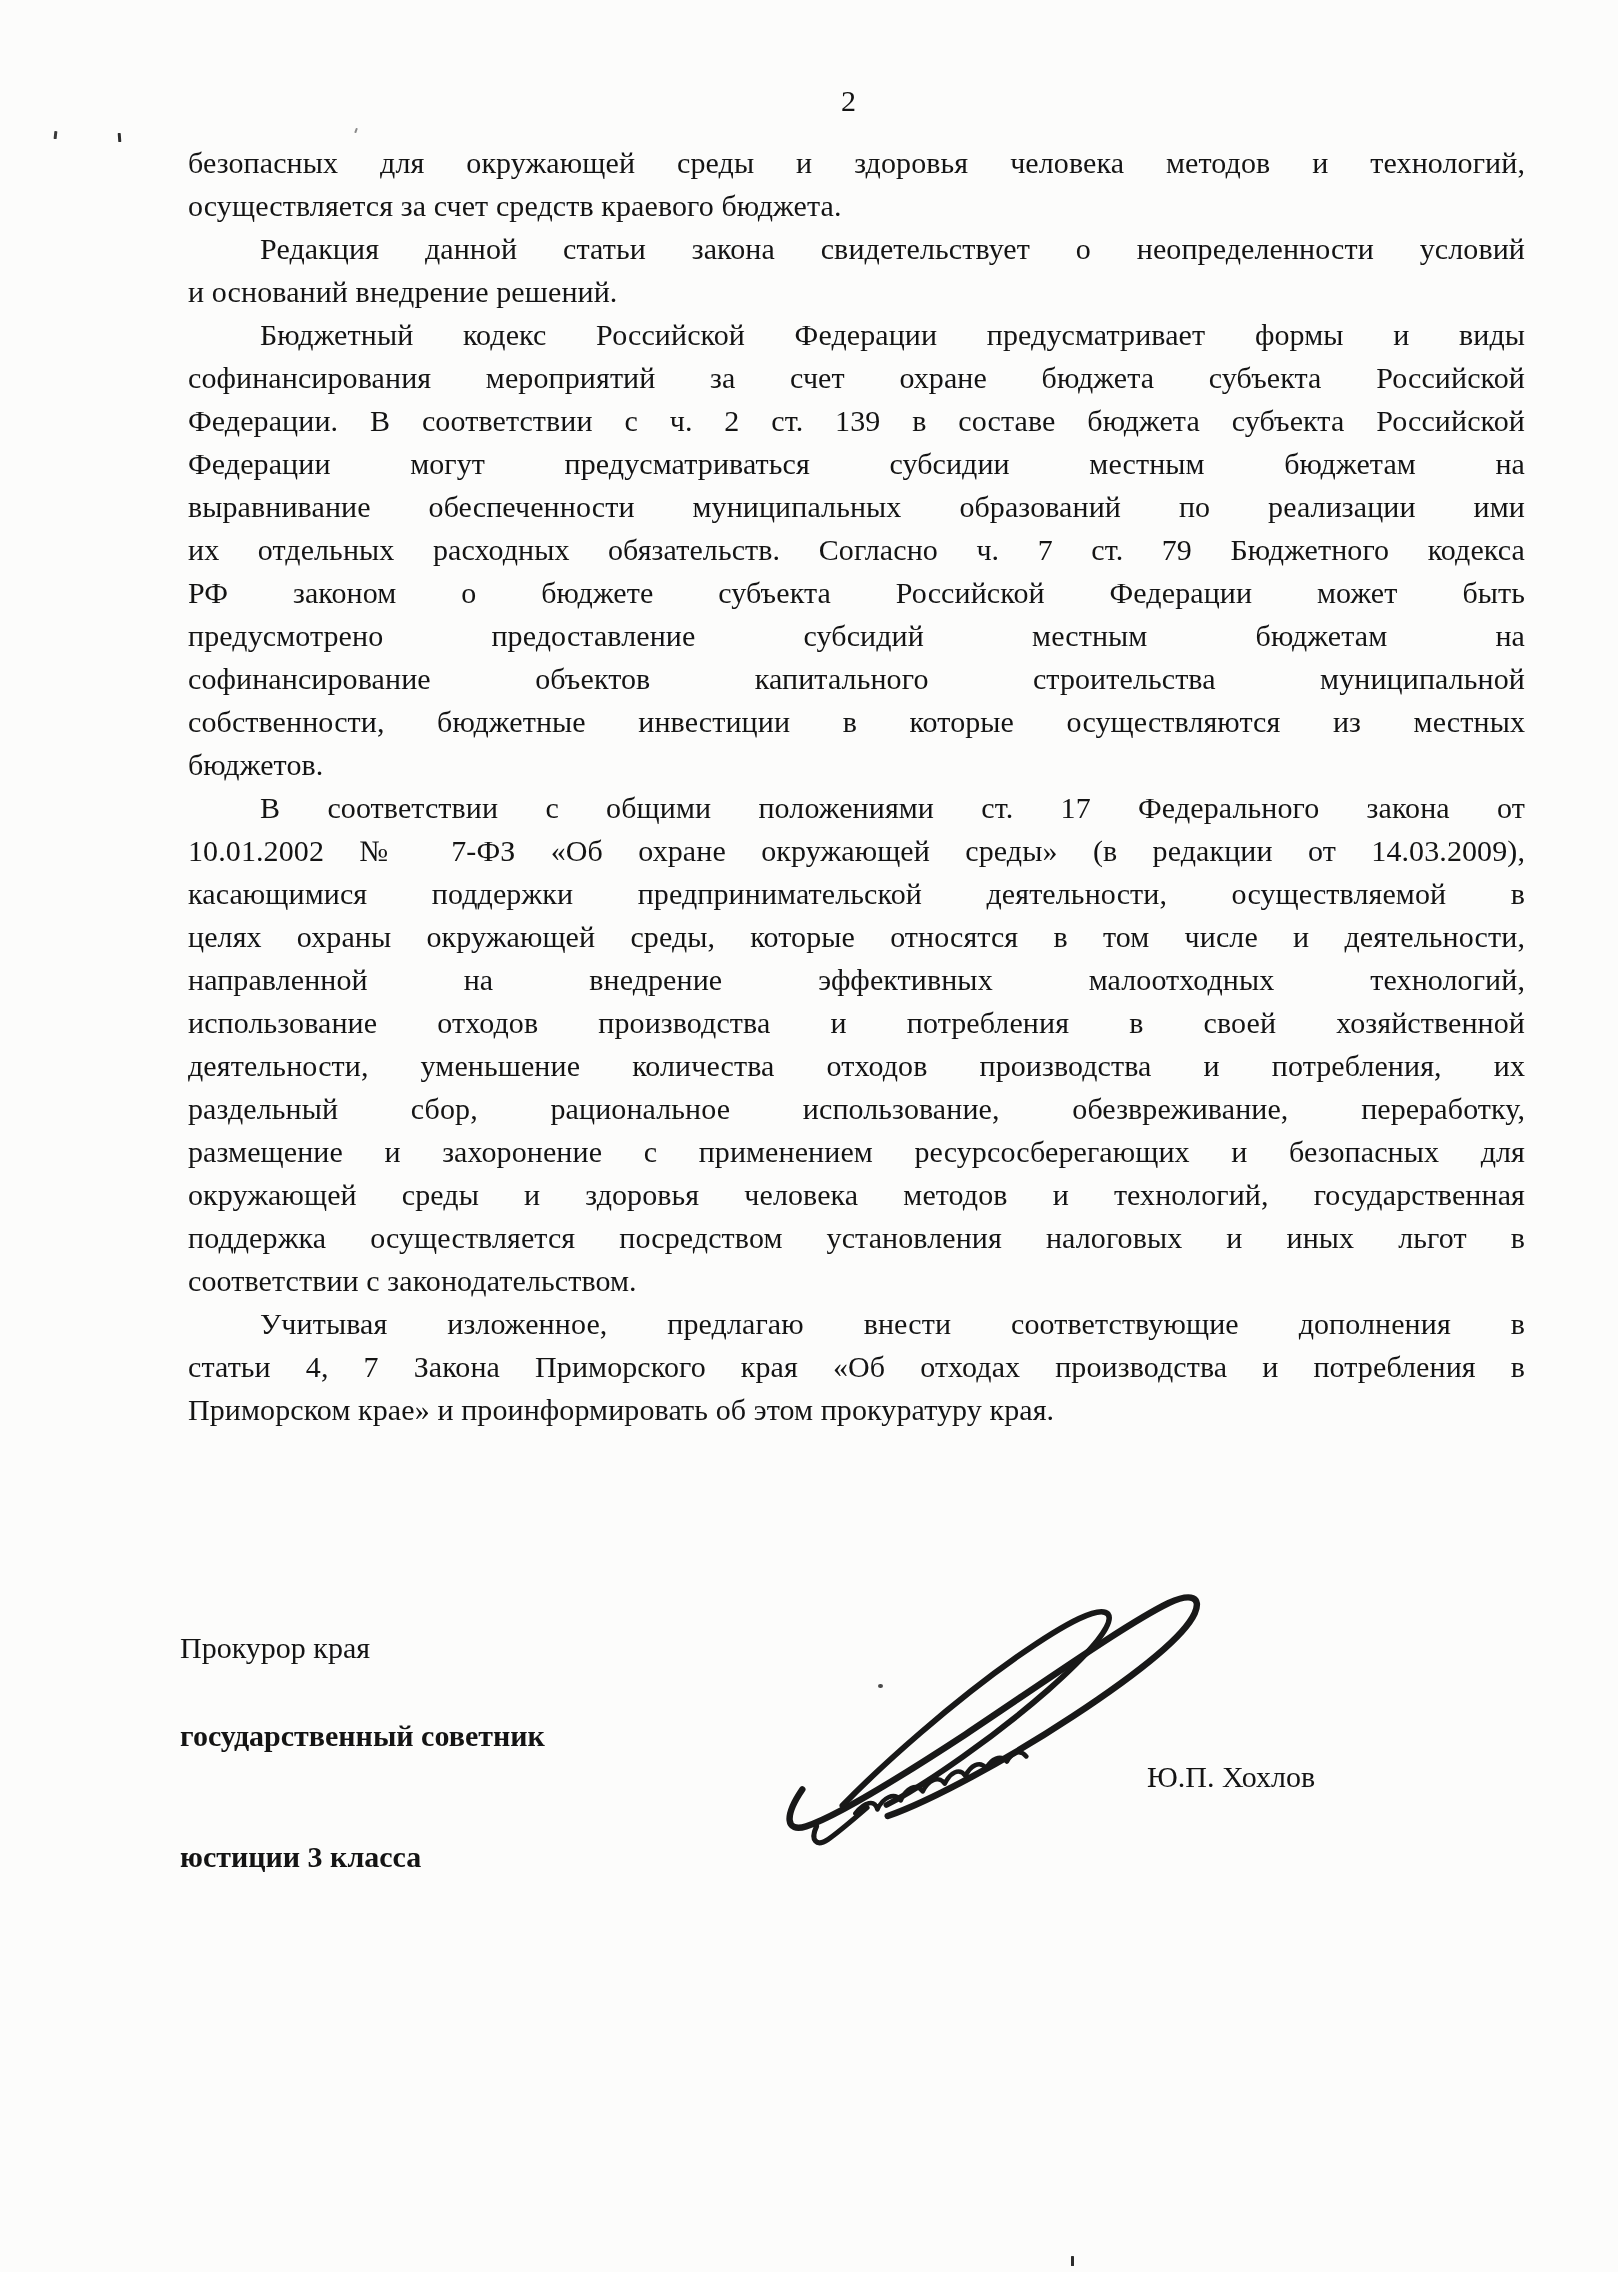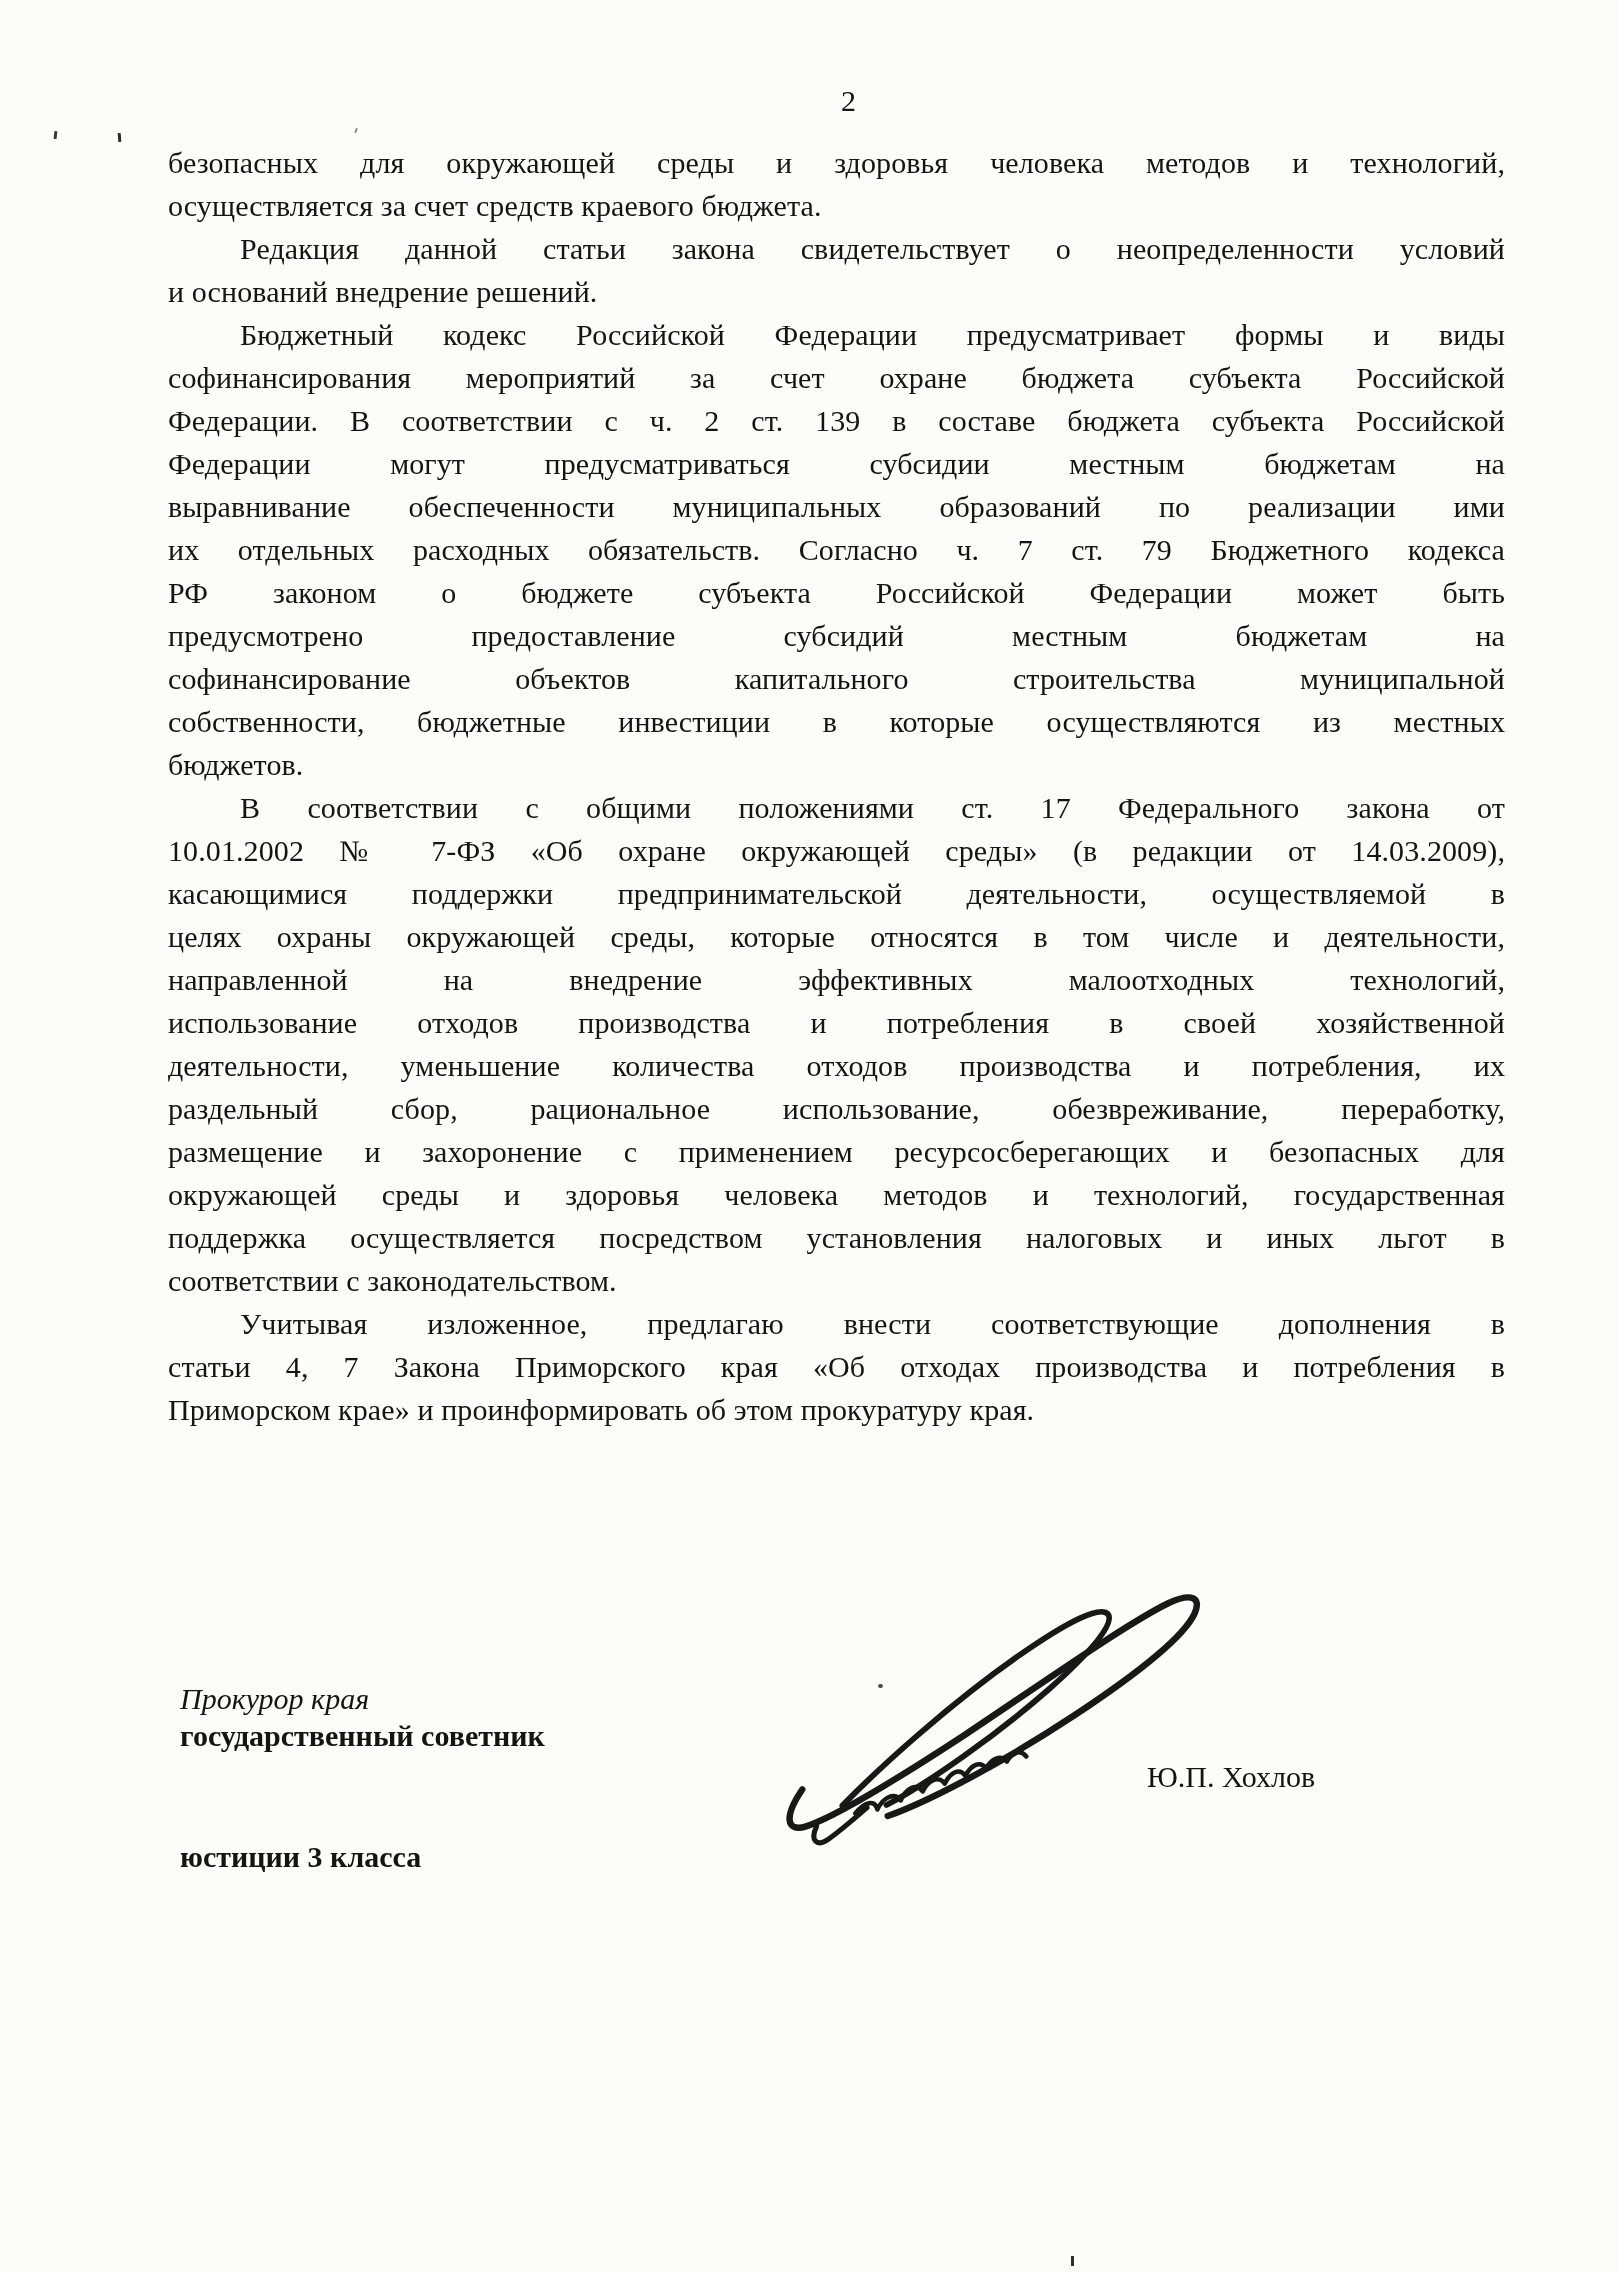--- a/index.html
+++ b/index.html
@@ -10,38 +10,38 @@
     font-family:"Liberation Serif","DejaVu Serif",serif;
     color:#141414;
     overflow:hidden;
   }
   .sheet{position:absolute;inset:0;background:#fcfcfb;}
   .page-number{
     position:absolute;left:180px;top:79px;width:1337px;
     text-align:center;font-size:30px;line-height:43px;
   }
   .doc-body{
-    position:absolute;left:168px;top:141px;width:1337px;
+    position:absolute;left:188px;top:141px;width:1337px;
     font-size:30px;line-height:43px;
   }
   .paragraph{margin:0;}
   .line{
     height:43px;
     text-align:justify;
     text-align-last:justify;
     white-space:normal;
     letter-spacing:0.1px;
   }
   .line.indent{padding-left:72px;}
   .line.last{text-align:left;text-align-last:left;}
   .sig-label{
     position:absolute;left:180px;
     font-size:30px;line-height:43px;white-space:nowrap;
   }
-  #sig-title{top:1677px;font-style:italic;}
+  #sig-title{top:1626px;}
   #sig-rank1{top:1714px;font-weight:bold;}
   #sig-rank2{top:1835px;font-weight:bold;}
   #sig-name{
     position:absolute;left:1147px;top:1755px;
     font-size:30px;line-height:43px;white-space:nowrap;
   }
   .signature-svg{position:absolute;left:744px;top:1553px;}
   .speck{position:absolute;background:#3a3a3a;border-radius:0.6px;}
   #speck-1{left:54px;top:131px;width:2.6px;height:7.8px;transform:rotate(6deg);}
   #speck-2{left:118px;top:133px;width:3.2px;height:9px;transform:rotate(-4deg);background:#2c2c2c;}

